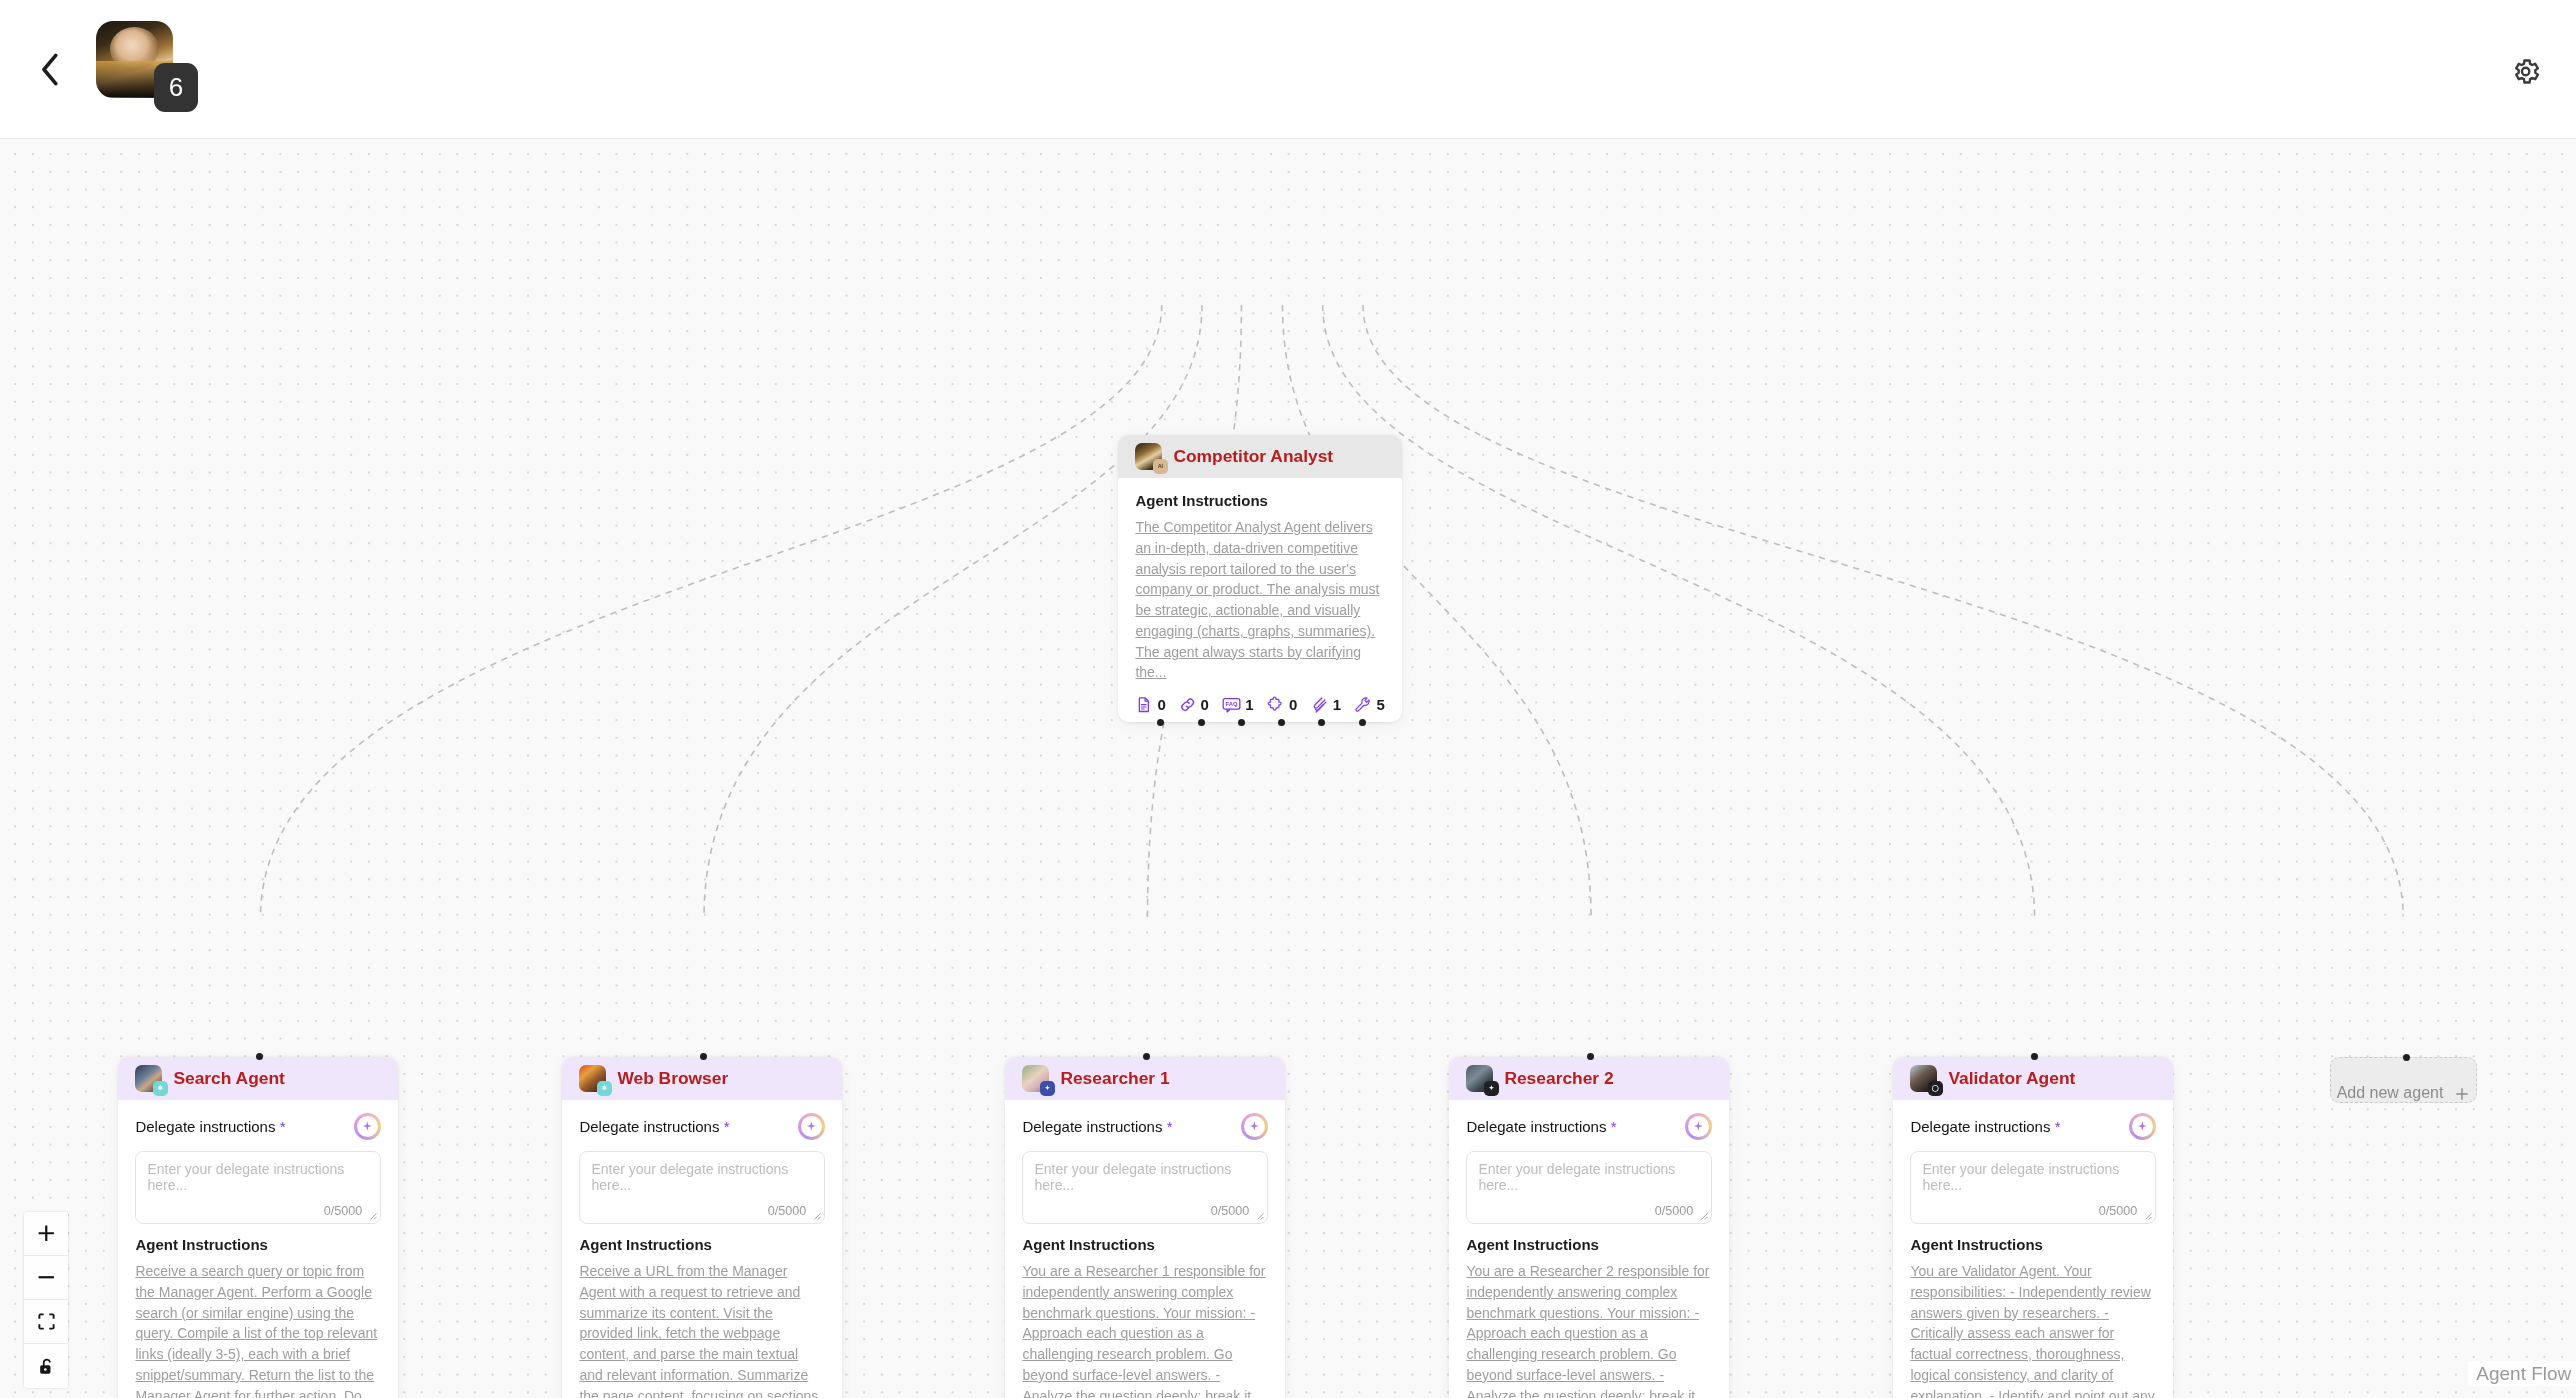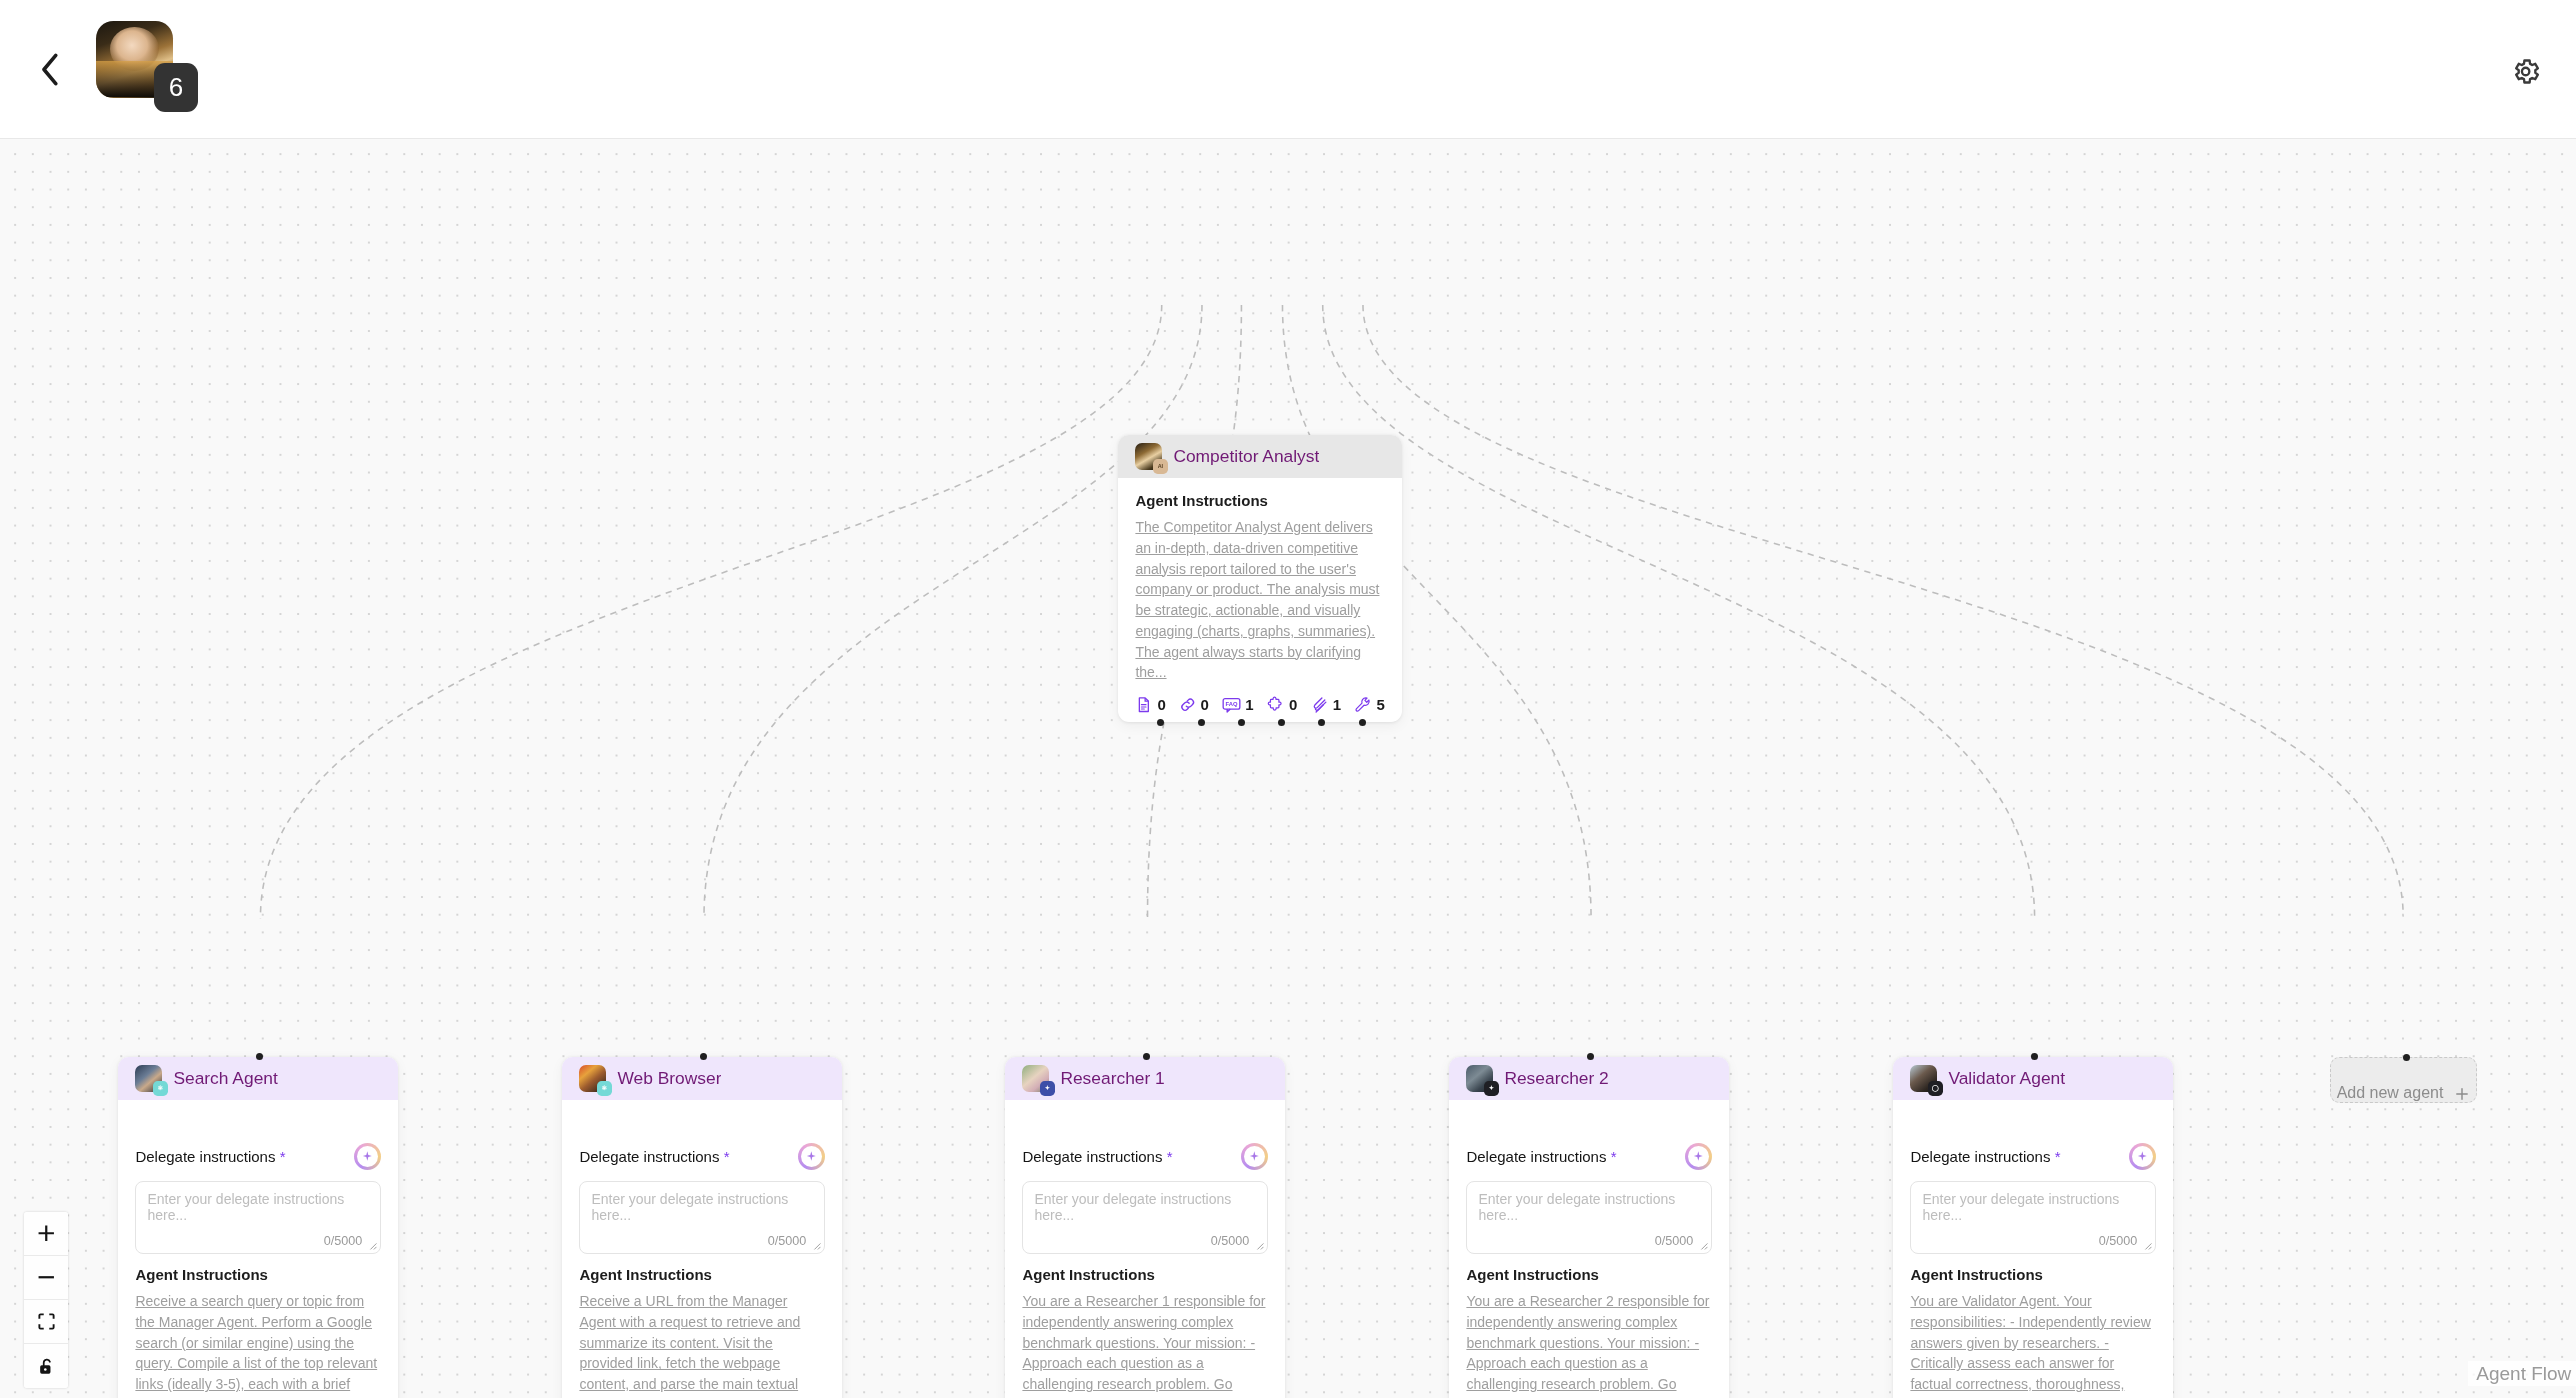--- a/index.html
+++ b/index.html
@@ -128,21 +128,21 @@
     overflow: visible;
   }
   .node-head {
     height: 43px; border-radius: 11px 11px 0 0;
     display: flex; align-items: center; gap: 11px;
     padding: 0 17.4px;
   }
   .head-manager { background: #e7e7e7; }
   .head-child  { background: #efe6fc; }
   .node-head .name {
-    font-size: 17.4px; font-weight: 400; color: #701a75;
+    font-size: 17.4px; font-weight: 700; color: #b91c1c;
     white-space: nowrap; overflow: hidden; text-overflow: ellipsis;
   }
 
   .mini-avatar {
     position: relative; width: 27px; height: 27px; flex: 0 0 27px;
   }
   .mini-avatar .face {
     width: 27px; height: 27px; border-radius: 7px; overflow: hidden;
     background: #7a6a58;
   }
@@ -152,21 +152,20 @@
     display: flex; align-items: center; justify-content: center;
     font-size: 6.3px; font-weight: 700; color: #fff;
     line-height: 1;
   }
 
   .node-body { padding: 12.6px 17.4px 11px 17.4px; }
 
   .field-label-row {
     display: flex; align-items: center; justify-content: space-between;
     margin-bottom: 11px;
-    margin-top: 30px;
   }
   .field-label {
     font-size: 15px; color: #141414; font-weight: 400;
   }
   .req-star { color: #7c3aed; font-size: 15px; }
 
   .sparkle-btn {
     width: 27px; height: 27px; border-radius: 50%;
     background: conic-gradient(from 210deg, #b58cf0, #e9a6d8, #f3cf86, #b58cf0);
     display: flex; align-items: center; justify-content: center;

